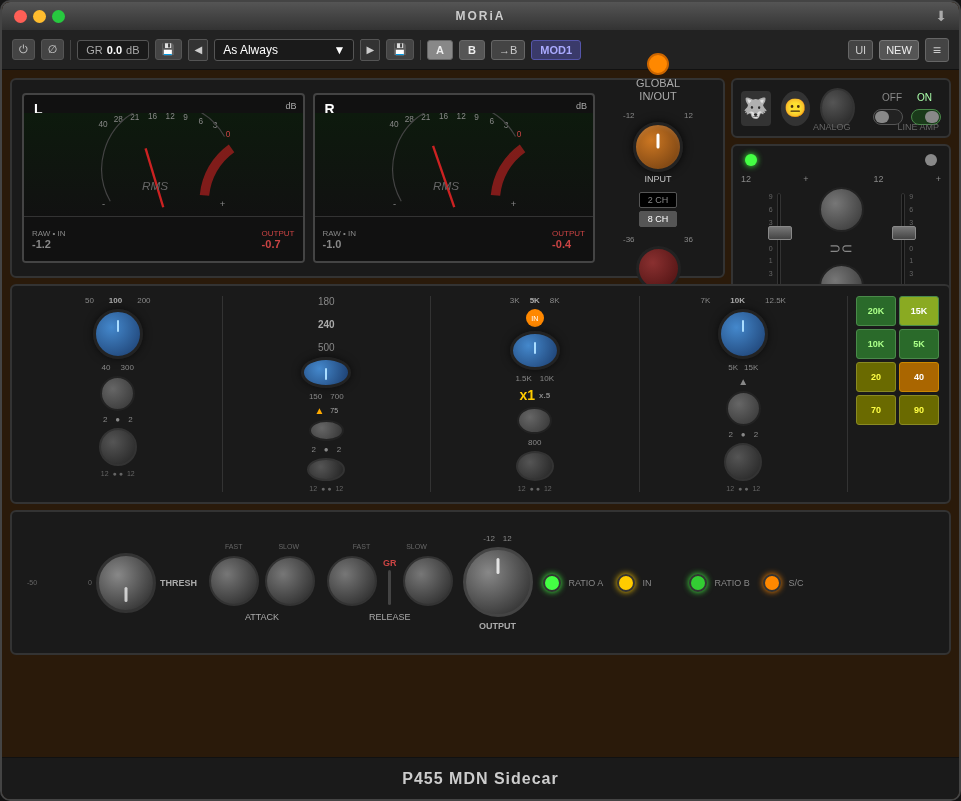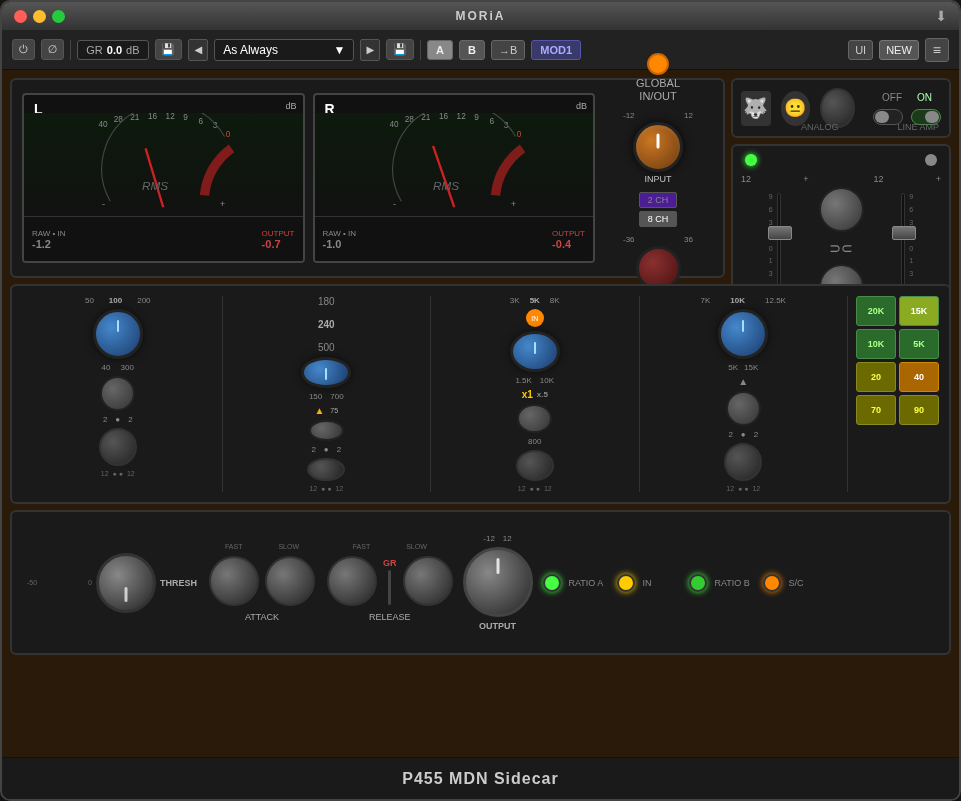--- a/index.html
+++ b/index.html
@@ -301,21 +301,21 @@
       font-size: 8px;
       color: #888;
     }
     .ch-selector {
       display: flex;
       flex-direction: column;
       gap: 3px;
       align-items: center;
     }
     .ch-btn {
-      background: #4c1d95;
+      background: #000000;
       border: 1px solid #555;
       color: #888;
       padding: 2px 8px;
       font-size: 9px;
       cursor: pointer;
       border-radius: 2px;
     }
     .ch-btn.active { background: #555; color: #fff; }
     .bias-knob {
       width: 45px;
@@ -558,21 +558,21 @@
       border-radius: 50%;
       width: 18px;
       height: 18px;
       display: flex;
       align-items: center;
       justify-content: center;
       cursor: pointer;
     }
     .multiplier-label {
       color: #ffcc00;
-      font-size: 10px;
+      font-size: 14px;
       font-weight: bold;
     }
     
     .bottom-section {
       height: 145px;
       background: #1a1a1a;
       border: 2px solid #333;
       border-radius: 6px;
       display: flex;
       gap: 10px;
@@ -959,21 +959,21 @@
             </div>
             <div style="display:flex;gap:8px;">
               <div class="toggle-switch">
                 <div class="toggle-knob off"></div>
               </div>
               <div class="toggle-switch" style="background:#1a3a1a;border-color:#4a8a4a;">
                 <div class="toggle-knob"></div>
               </div>
             </div>
           </div>
-          <span class="panel-label analog-label" style="left:68px;bottom:4px;position:absolute;">ANALOG</span>
+          <span class="panel-label analog-label" style="left:80px;bottom:4px;position:absolute;">ANALOG</span>
           <span class="panel-label lineamp-label" style="right:10px;bottom:4px;position:absolute;">LINE AMP</span>
         </div>
 
         <div class="p455-panel">
           <div class="p455-title-row">
             <div class="p455-dot"></div>
             <div class="p455-dot-right"></div>
           </div>
           <div class="p455-outputs">
 

